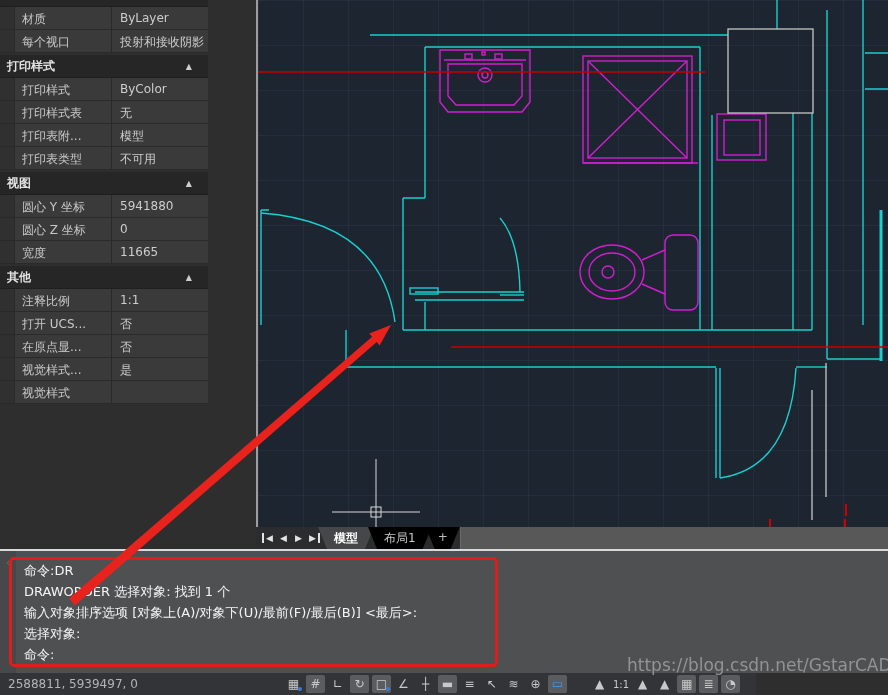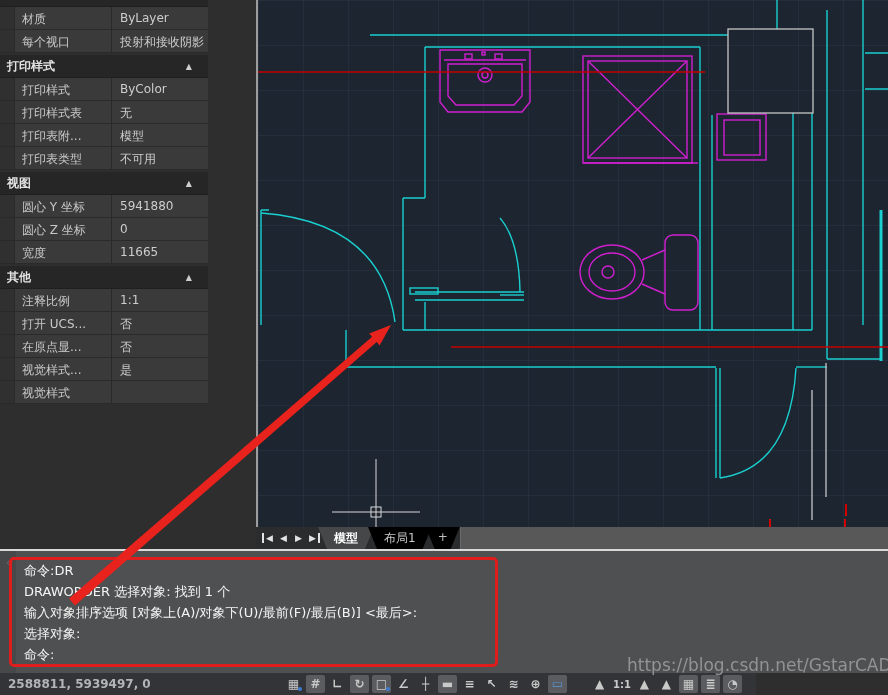--- a/index.html
+++ b/index.html
@@ -48,21 +48,21 @@
     font-size:10px;text-align:center;padding-top:6px;}
   #cmd-lines{position:absolute;left:24px;top:9px;right:8px;}
   .cmd-line{font-size:13px;line-height:21px;color:#f5f5f5;white-space:pre;}
 
   
   #red-box{position:absolute;left:9px;top:557px;width:489px;height:110px;border:3px solid #e01d1d;
     border-radius:5px;z-index:30;pointer-events:none;}
   #arrow-svg{position:absolute;left:0;top:0;z-index:40;pointer-events:none;}
 
   
-  #status-bar{position:absolute;left:0;top:673px;width:756px;height:22px;background:#323437;font-weight:bold;}
+  #status-bar{position:absolute;left:0;top:673px;width:756px;height:22px;background:#323437;}
   #coords{position:absolute;left:8px;top:0;line-height:22px;font-size:12px;color:#b2b5b7;}
   .icon-row{position:absolute;top:0;height:22px;display:flex;align-items:center;gap:3px;}
   #icons-left{left:284px;}
   #icons-right{left:590px;}
   .sb-icon{position:relative;width:19px;height:18px;line-height:18px;text-align:center;
     font-size:12px;color:#c9c9c9;border-radius:2px;}
   .sb-icon.active{background:#5a5c5f;}
   .sb-icon.blue{color:#5596e0;}
   .sb-icon .dot{position:absolute;right:1px;bottom:2px;width:4px;height:4px;border-radius:50%;background:#3a7bd5;}
   .sb-text{font-size:10px;color:#c9c9c9;padding:0 1px;}

